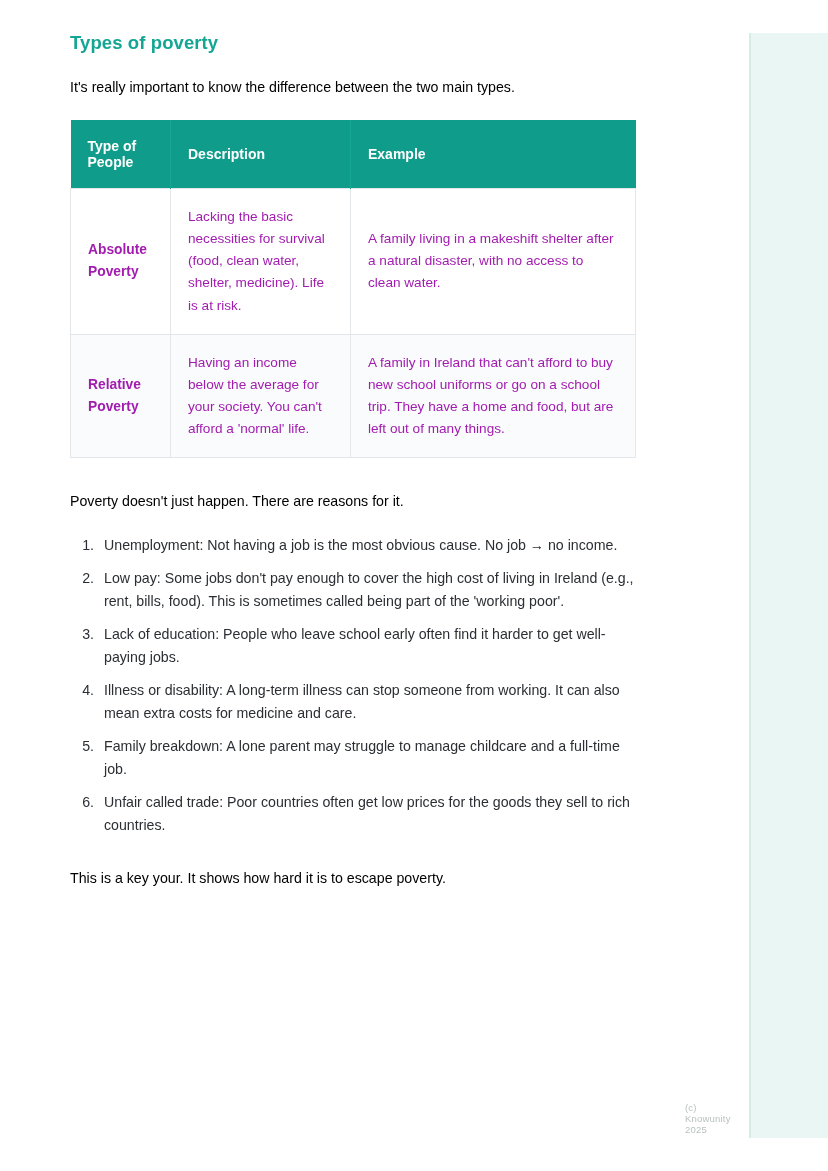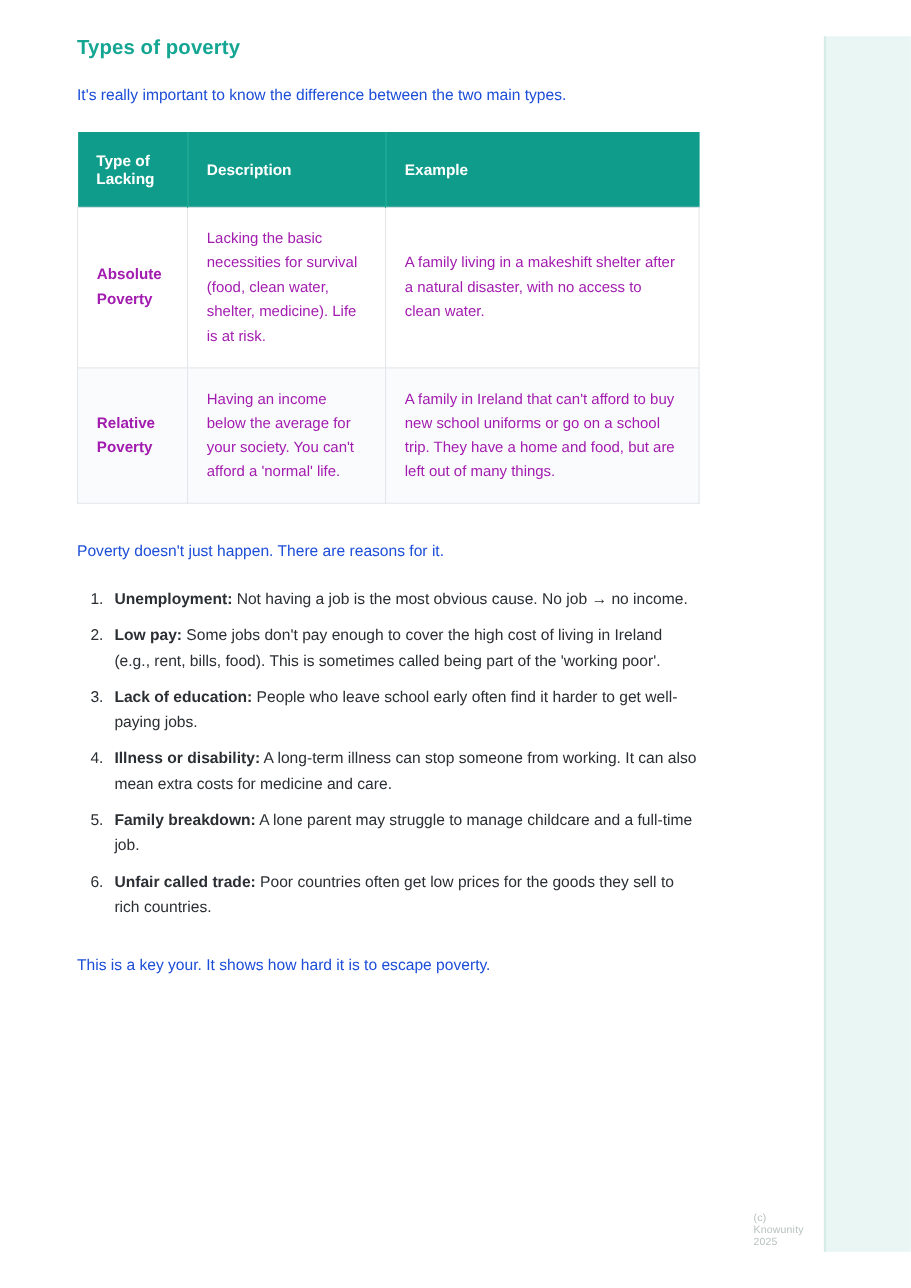--- a/index.html
+++ b/index.html
@@ -48,21 +48,21 @@
     font-size: 18.5px;
     font-weight: bold;
     margin: 0 0 22px 0;
     letter-spacing: 0.1px;
   }
 
   p.body-text {
     font-size: 14.2px;
     line-height: 1.55;
     margin: 0 0 22px 0;
-    color: #1d4ed8;
+    color: #000000;
   }
 
   
   table.poverty-table {
     width: 565px;
     border-collapse: collapse;
     margin: 0 0 8px 0;
     table-layout: fixed;
   }
   table.poverty-table th {
@@ -102,21 +102,21 @@
   ol.causes {
     margin: 0 0 30px 0;
     padding-left: 28px;
     font-size: 14.2px;
     line-height: 1.62;
   }
   ol.causes li {
     margin-bottom: 10px;
     padding-left: 6px;
   }
-  ol.causes li b { font-weight: bold; }
+  ol.causes li b { font-weight: normal; }
 
   .spacer-24 { height: 24px; }
 
   #footer-note {
     position: absolute;
     left: 685px;
     top: 1102px;
     font-size: 9.5px;
     color: #b8c2c0;
     letter-spacing: 0.2px;
@@ -135,21 +135,21 @@
     <p class="body-text">It's really important to know the difference between the two main types.</p>
 
     <table class="poverty-table">
       <colgroup>
           <col class="c1">
           <col class="c2">
           <col class="c3">
         </colgroup>
       <thead>
         <tr>
-          <th>Type of Lacking</th>
+          <th>Type of People</th>
           <th>Description</th>
           <th>Example</th>
         </tr>
       </thead>
       <tbody>
         <tr class="row-abs">
           <td class="type-cell">Absolute Poverty</td>
           <td>Lacking the basic necessities for survival (food, clean water, shelter, medicine). Life is at risk.</td>
           <td>A family living in a makeshift shelter after a natural disaster, with no access to clean water.</td>
         </tr>

